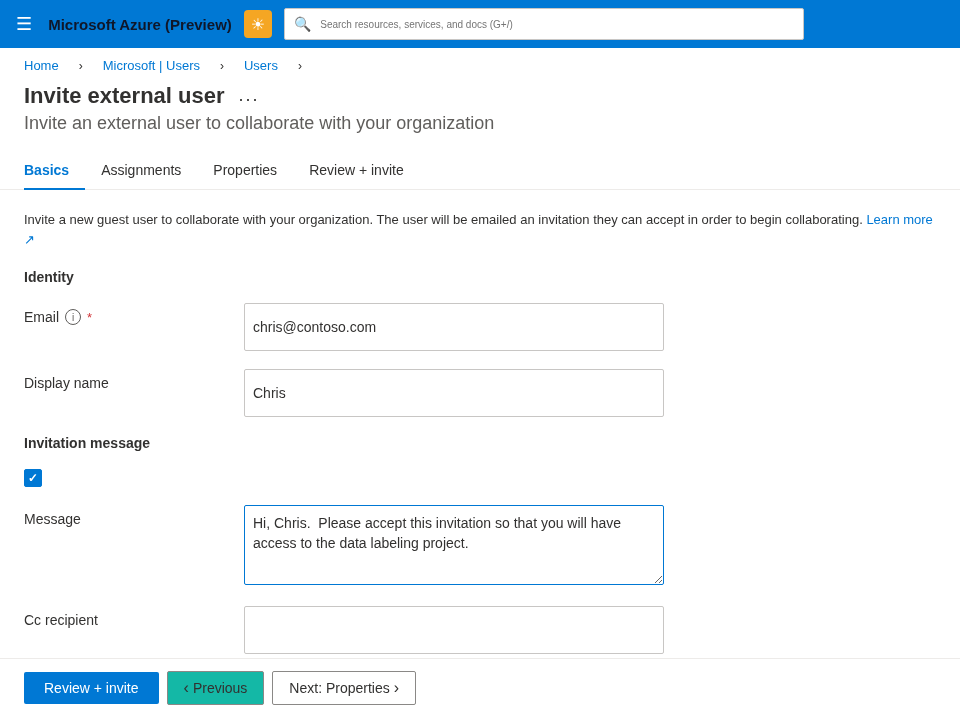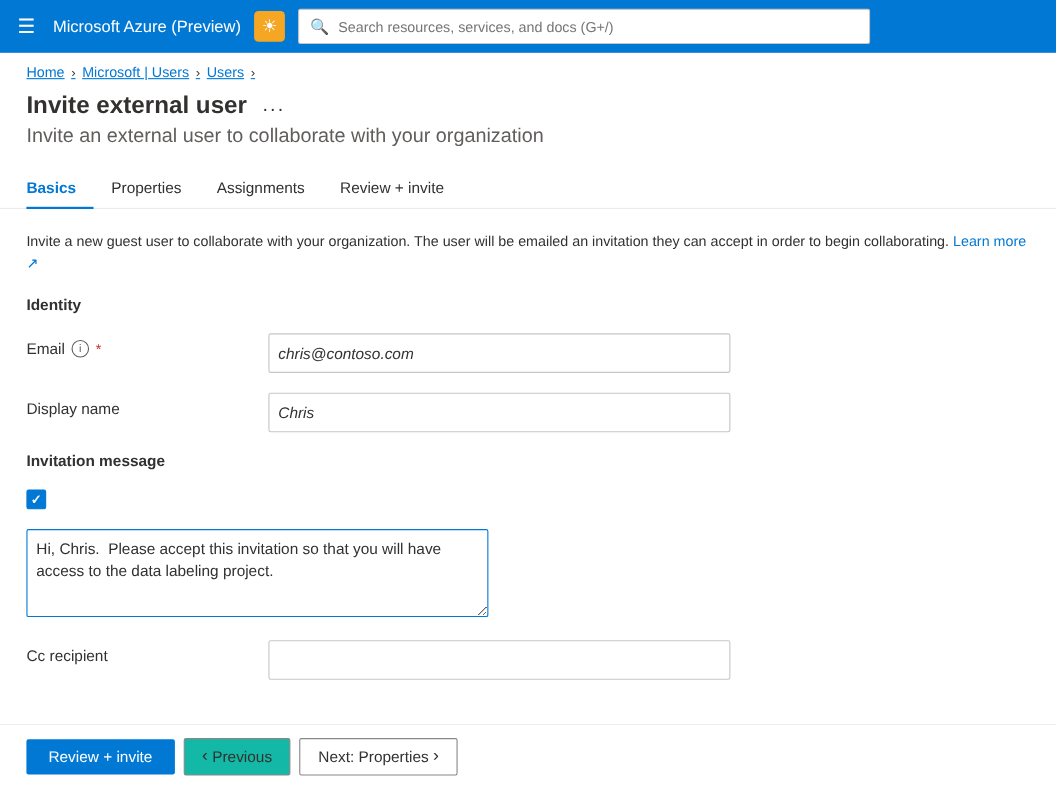--- a/index.html
+++ b/index.html
@@ -14,23 +14,23 @@
       padding: 0 12px;
       gap: 12px;
     }
     .top-bar-hamburger {
       color: #fff;
       font-size: 18px;
       cursor: pointer;
       padding: 4px;
     }
     .top-bar-title {
-      color: #ffffff;
+      color: #0f172a;
       font-size: 15px;
-      font-weight: 400;
+      font-weight: 700;
       flex: 0 0 auto;
     }
     .top-bar-icon {
       background: #f5a623;
       border-radius: 4px;
       width: 28px;
       height: 28px;
       display: flex;
       align-items: center;
       justify-content: center;
@@ -48,34 +48,33 @@
       align-items: center;
       padding: 0 10px;
       gap: 8px;
       color: #605e5c;
       font-size: 13px;
     }
     .search-bar input {
       border: none;
       outline: none;
       flex: 1;
-      font-size: 13px;
+      font-size: 10px;
       color: #ef4444;
       background: transparent;
     }
 
     
     .breadcrumb {
       padding: 10px 24px 6px;
       display: flex;
       align-items: center;
-      gap: 6px;
+      gap: 20px;
       font-size: 13px;
       color: #0078d4;
-      text-decoration: underline;
     }
     .breadcrumb span {
       color: #323130;
       font-size: 12px;
     }
     .breadcrumb a {
       color: #0078d4;
       text-decoration: none;
       cursor: pointer;
     }
@@ -189,28 +188,27 @@
     .required-star {
       color: #d13438;
       font-size: 13px;
     }
     .form-control {
       flex: 1;
       max-width: 420px;
     }
     .form-control input[type="text"] {
       width: 100%;
-      height: 36px;
+      height: 48px;
       border: 1px solid #c8c6c4;
       border-radius: 2px;
       padding: 0 8px;
       font-size: 14px;
       color: #323130;
       outline: none;
-      font-style: italic;
     }
     .form-control textarea {
       width: 100%;
       height: 80px;
       border: 1px solid #0078d4;
       border-radius: 2px;
       padding: 8px;
       font-size: 14px;
       color: #323130;
       outline: none;
@@ -322,22 +320,22 @@
 <div class="page-header">
   <div class="page-header-title-row">
     <h1 class="page-title">Invite external user</h1>
     <span class="ellipsis-btn">...</span>
   </div>
   <p class="page-subtitle">Invite an external user to collaborate with your organization</p>
 </div>
 
 <div class="tabs">
   <div class="tab active">Basics</div>
+  <div class="tab">Assignments</div>
   <div class="tab">Properties</div>
-  <div class="tab">Assignments</div>
   <div class="tab">Review + invite</div>
 </div>
 
 <div class="main-content">
 
   <p class="info-text">
     <span>Invite a new guest user to collaborate with your organization. The user will be emailed an invitation they can accept in order to begin collaborating.</span>
     <a>
       <span>Learn more</span> ↗
     </a>
@@ -367,20 +365,23 @@
 
   <div class="section-heading">Invitation message</div>
 
   <div class="form-row">
     <div class="form-control checkbox-container">
       <div class="checkbox-blue"></div>
     </div>
   </div>
 
   <div class="form-row">
+    <div class="form-label">
+      <span>Message</span>
+    </div>
     <div class="form-control">
       <textarea style="">Hi, Chris.  Please accept this invitation so that you will have access to the data labeling project.</textarea>
     </div>
   </div>
 
   <div class="form-row">
     <div class="form-label">
       <span>Cc recipient</span>
     </div>
     <div class="form-control">

